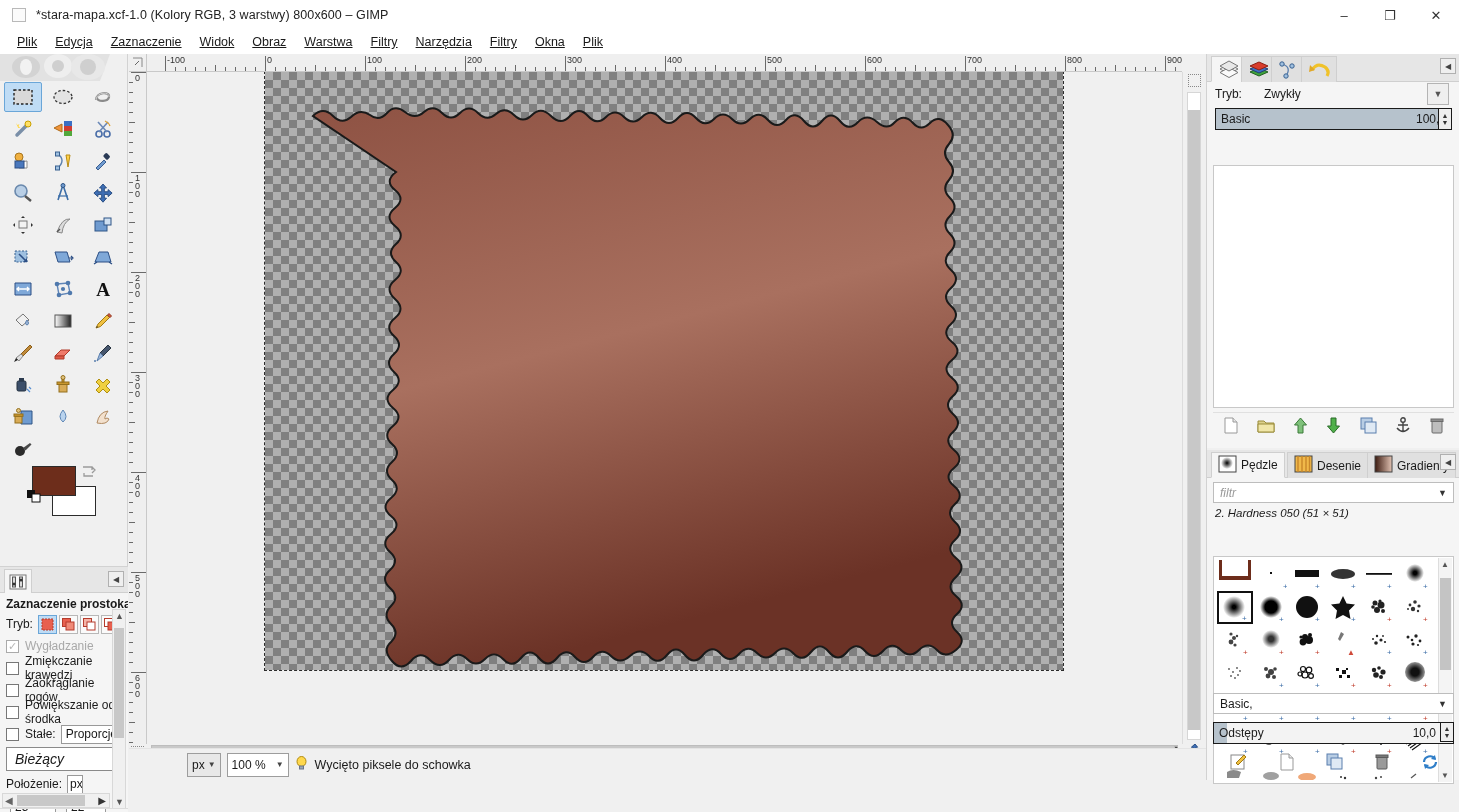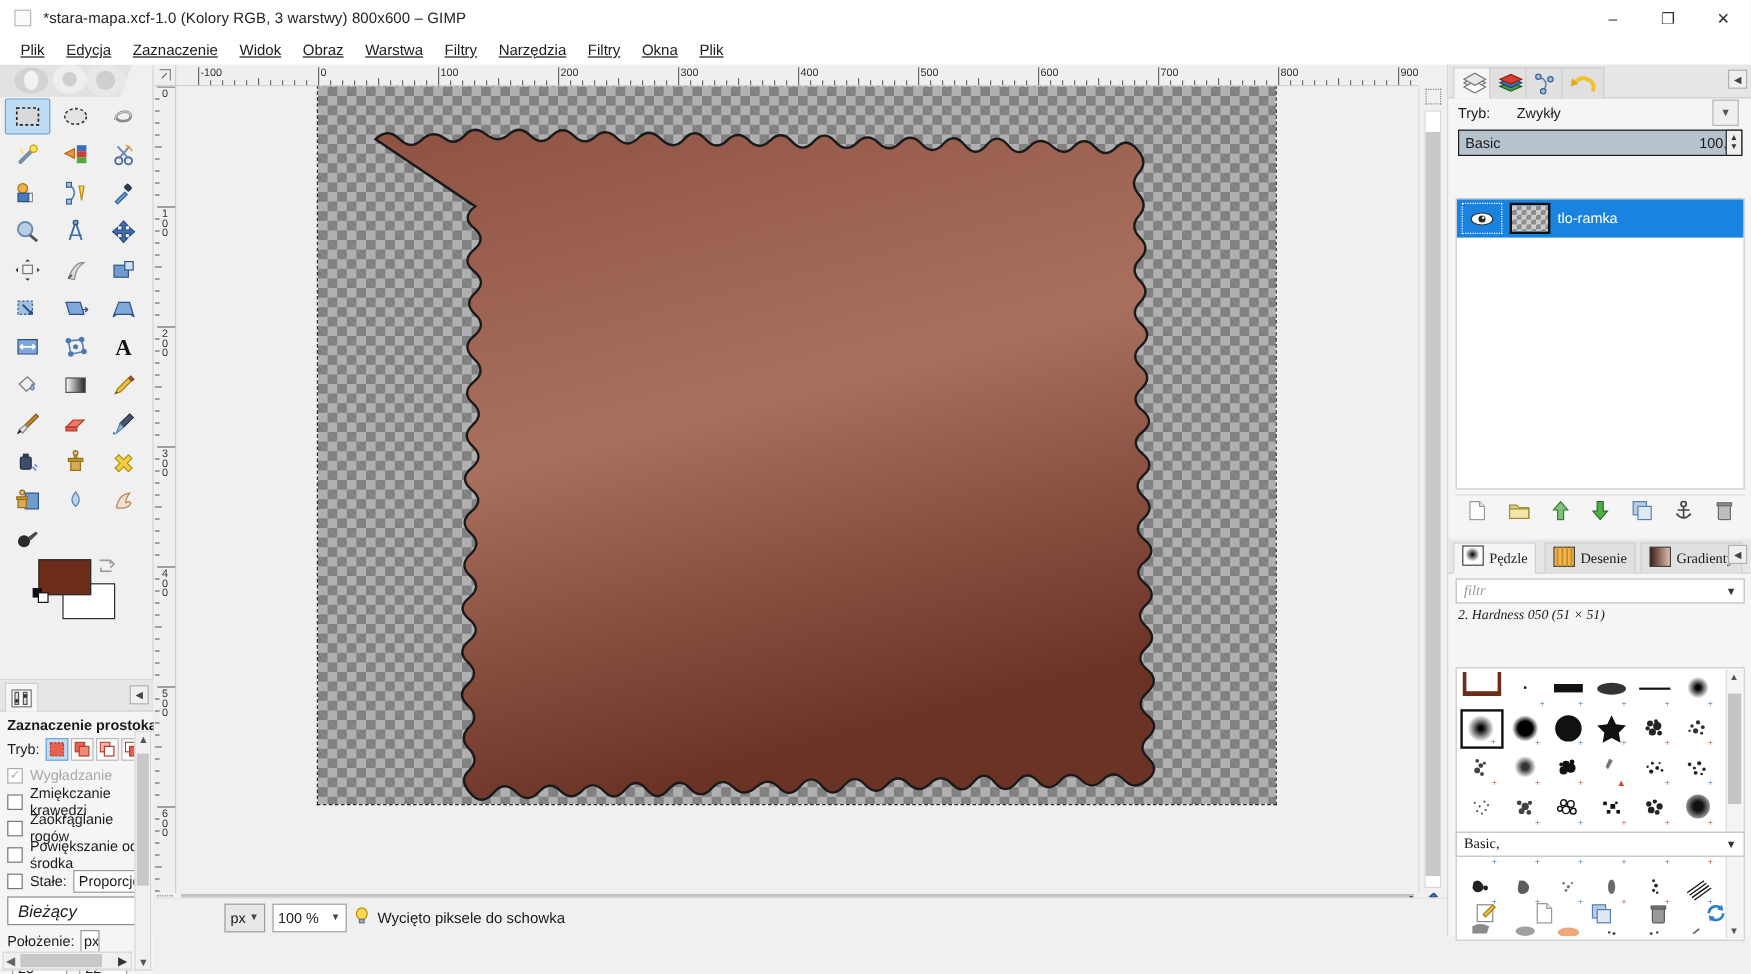--- a/index.html
+++ b/index.html
@@ -170,21 +170,21 @@
     display:flex; align-items:center; gap:8px; font-size:12px; min-width:62px; justify-content:space-between;}
   .status-msg { font-size: 12.5px; color: #1a1a1a; display:flex; align-items:center; gap:7px;}
 
   
   .rightdock {
     position: absolute; left: 1206px; top: 54px; width: 253px; height: 726px;
     background: #f0f0f0; border-left: 1px solid #d2d2d2;
   }
   .dock-panel { position: absolute; left: 0; width: 253px; background: #f5f5f5; }
   .panel-layers { top: 0; height: 394px; }
-  .panel-brushes { top: 396px; height: 330px; font-family: Liberation Serif, serif; }
+  .panel-brushes { top: 396px; height: 330px; }
   .tabrow { position: relative; height: 28px; background: #e6e6e6; border-bottom: 1px solid #cfcfcf; }
   .tab {
     position: absolute; top: 2px; height: 26px; padding: 0 6px; background: #e0e0e0;
     border: 1px solid #cfcfcf; border-bottom: none; display: flex; align-items: center; gap: 4px;
     font-size: 12px;
   }
   .tab.active { background: #f5f5f5; border-bottom: 1px solid #f5f5f5; }
   .lay-row { display:flex; align-items:center; padding: 3px 8px; font-size: 12px; height:24px;}
   .combo-flat {
     flex: 1; height: 22px; border: 1px solid transparent; background: #f5f5f5;
@@ -1005,33 +1005,20 @@
         <span>Basic</span>
         <span>100,0</span>
         <span class="spin-arrows">
           <span>▲</span>
           <span>▼</span>
         </span>
       </div>
 
 
       <div class="layerlist">
-        <div class="layer sel">
-          <span class="eye-cell sel-dotted">
-            <svg width="20" height="13" viewBox="0 0 20 13">
-                <ellipse cx="10" cy="6.5" rx="9" ry="5" fill="#fff" stroke="#333"></ellipse>
-                <circle cx="10" cy="6.5" r="3" fill="#2a2a2a"></circle>
-                <circle cx="11" cy="5.5" r="1" fill="#fff"></circle>
-              </svg>
-          </span>
-          <span class="thumb-cell">
-              <span class="thumb-checker"></span>
-            </span>
-          <span class="layer-name">tlo-ramka</span>
-        </div>
       </div>
 
       <div class="layer-toolbar">
         <span>
           <svg width="17" height="17" viewBox="0 0 17 17">
               <path d="M3 1 h8 l4 4 v11 h-12z" fill="#fff" stroke="#999"></path>
               <path d="M11 1 v4 h4" fill="#e8e8e8" stroke="#999"></path>
             </svg>
         </span>
         <span>
@@ -1543,20 +1530,29 @@
           <div class="thumb"></div>
           <span style="position:absolute;left:2px;bottom:2px;font-size:8px;color:#555;">▼</span>
         </div>
       </div>
 
       <div class="basic-combo">
         <span>Basic,</span>
         <span style="font-size:9px;color:#333;">▼</span>
       </div>
 
+      <div class="spacing-bar">
+        <span class="spacing-fill"></span>
+        <span style="position:relative;">Odstępy</span>
+        <span style="position:relative;padding-right:12px;">10,0</span>
+        <span class="spin-arrows" style="height:20px;">
+          <span>▲</span>
+          <span>▼</span>
+        </span>
+      </div>
 
       <div class="brush-toolbar">
         <span>
           <svg width="18" height="18" viewBox="0 0 18 18">
               <rect x="2" y="2" width="13" height="14" fill="#fff" stroke="#888"></rect>
               <path d="M15 2 l2 2 -8 8 -2-2z" fill="#f0c040" stroke="#a07a15"></path>
             </svg>
         </span>
         <span>
           <svg width="17" height="18" viewBox="0 0 17 18">

